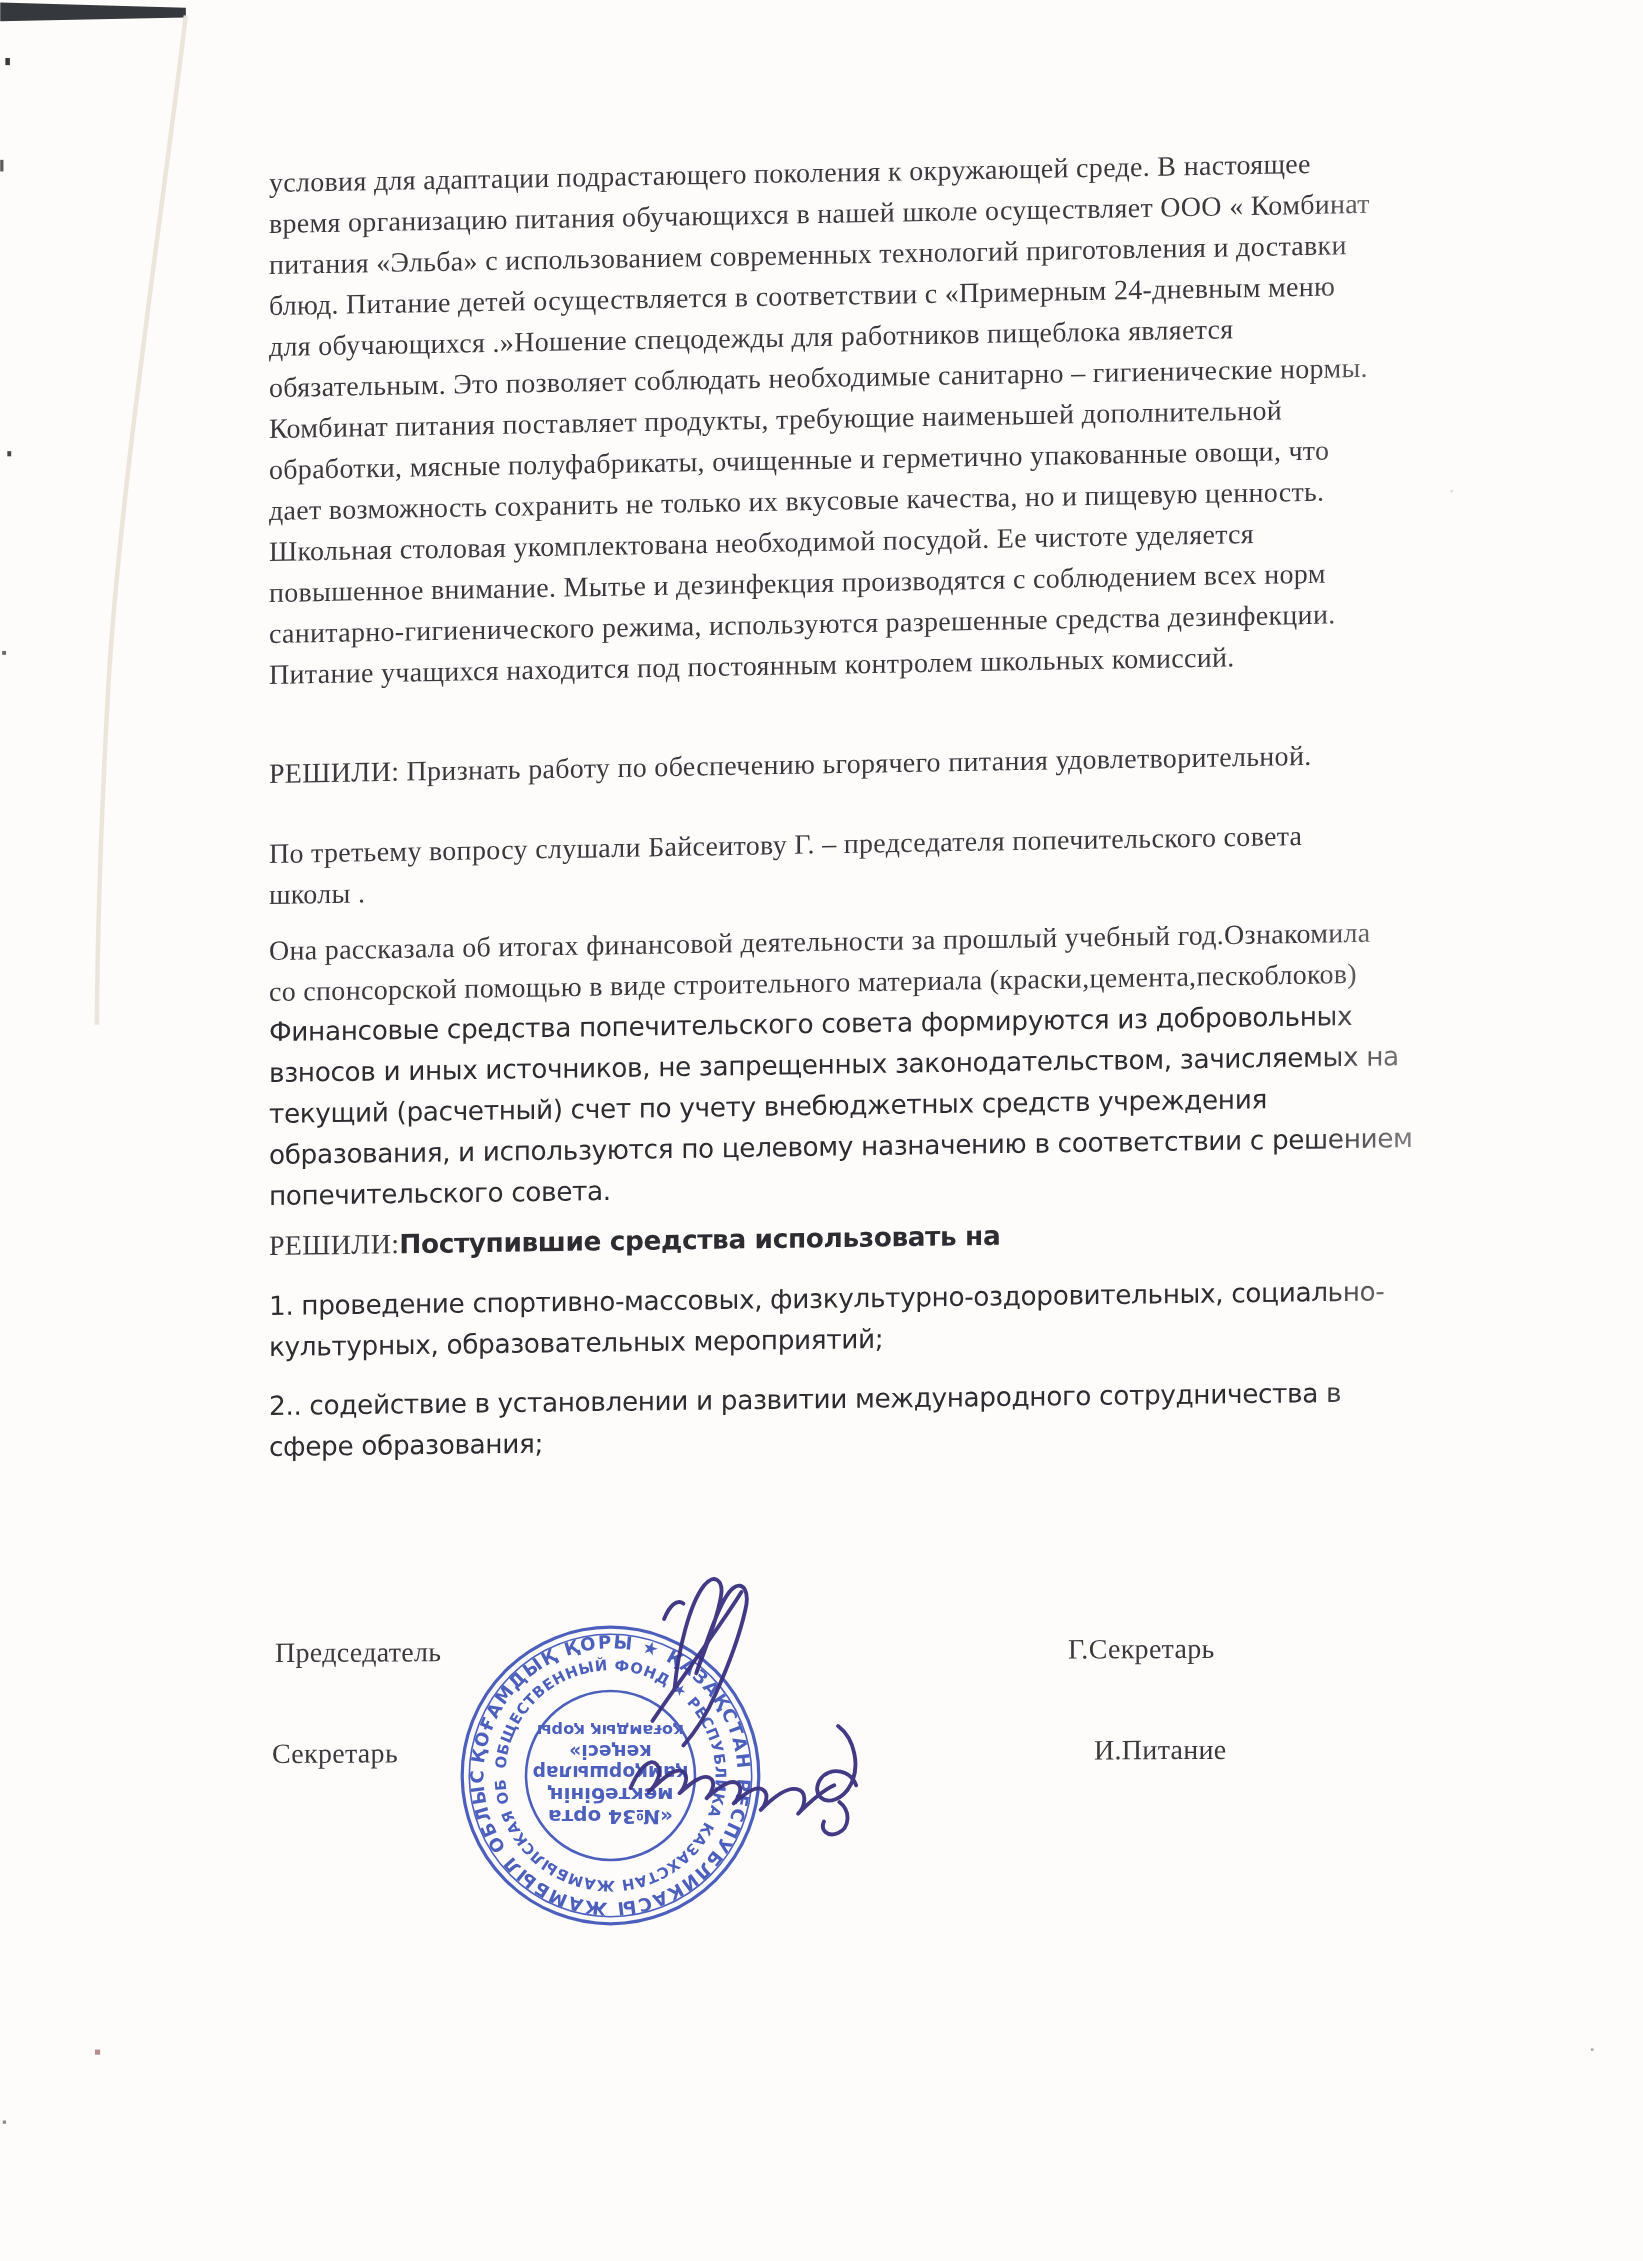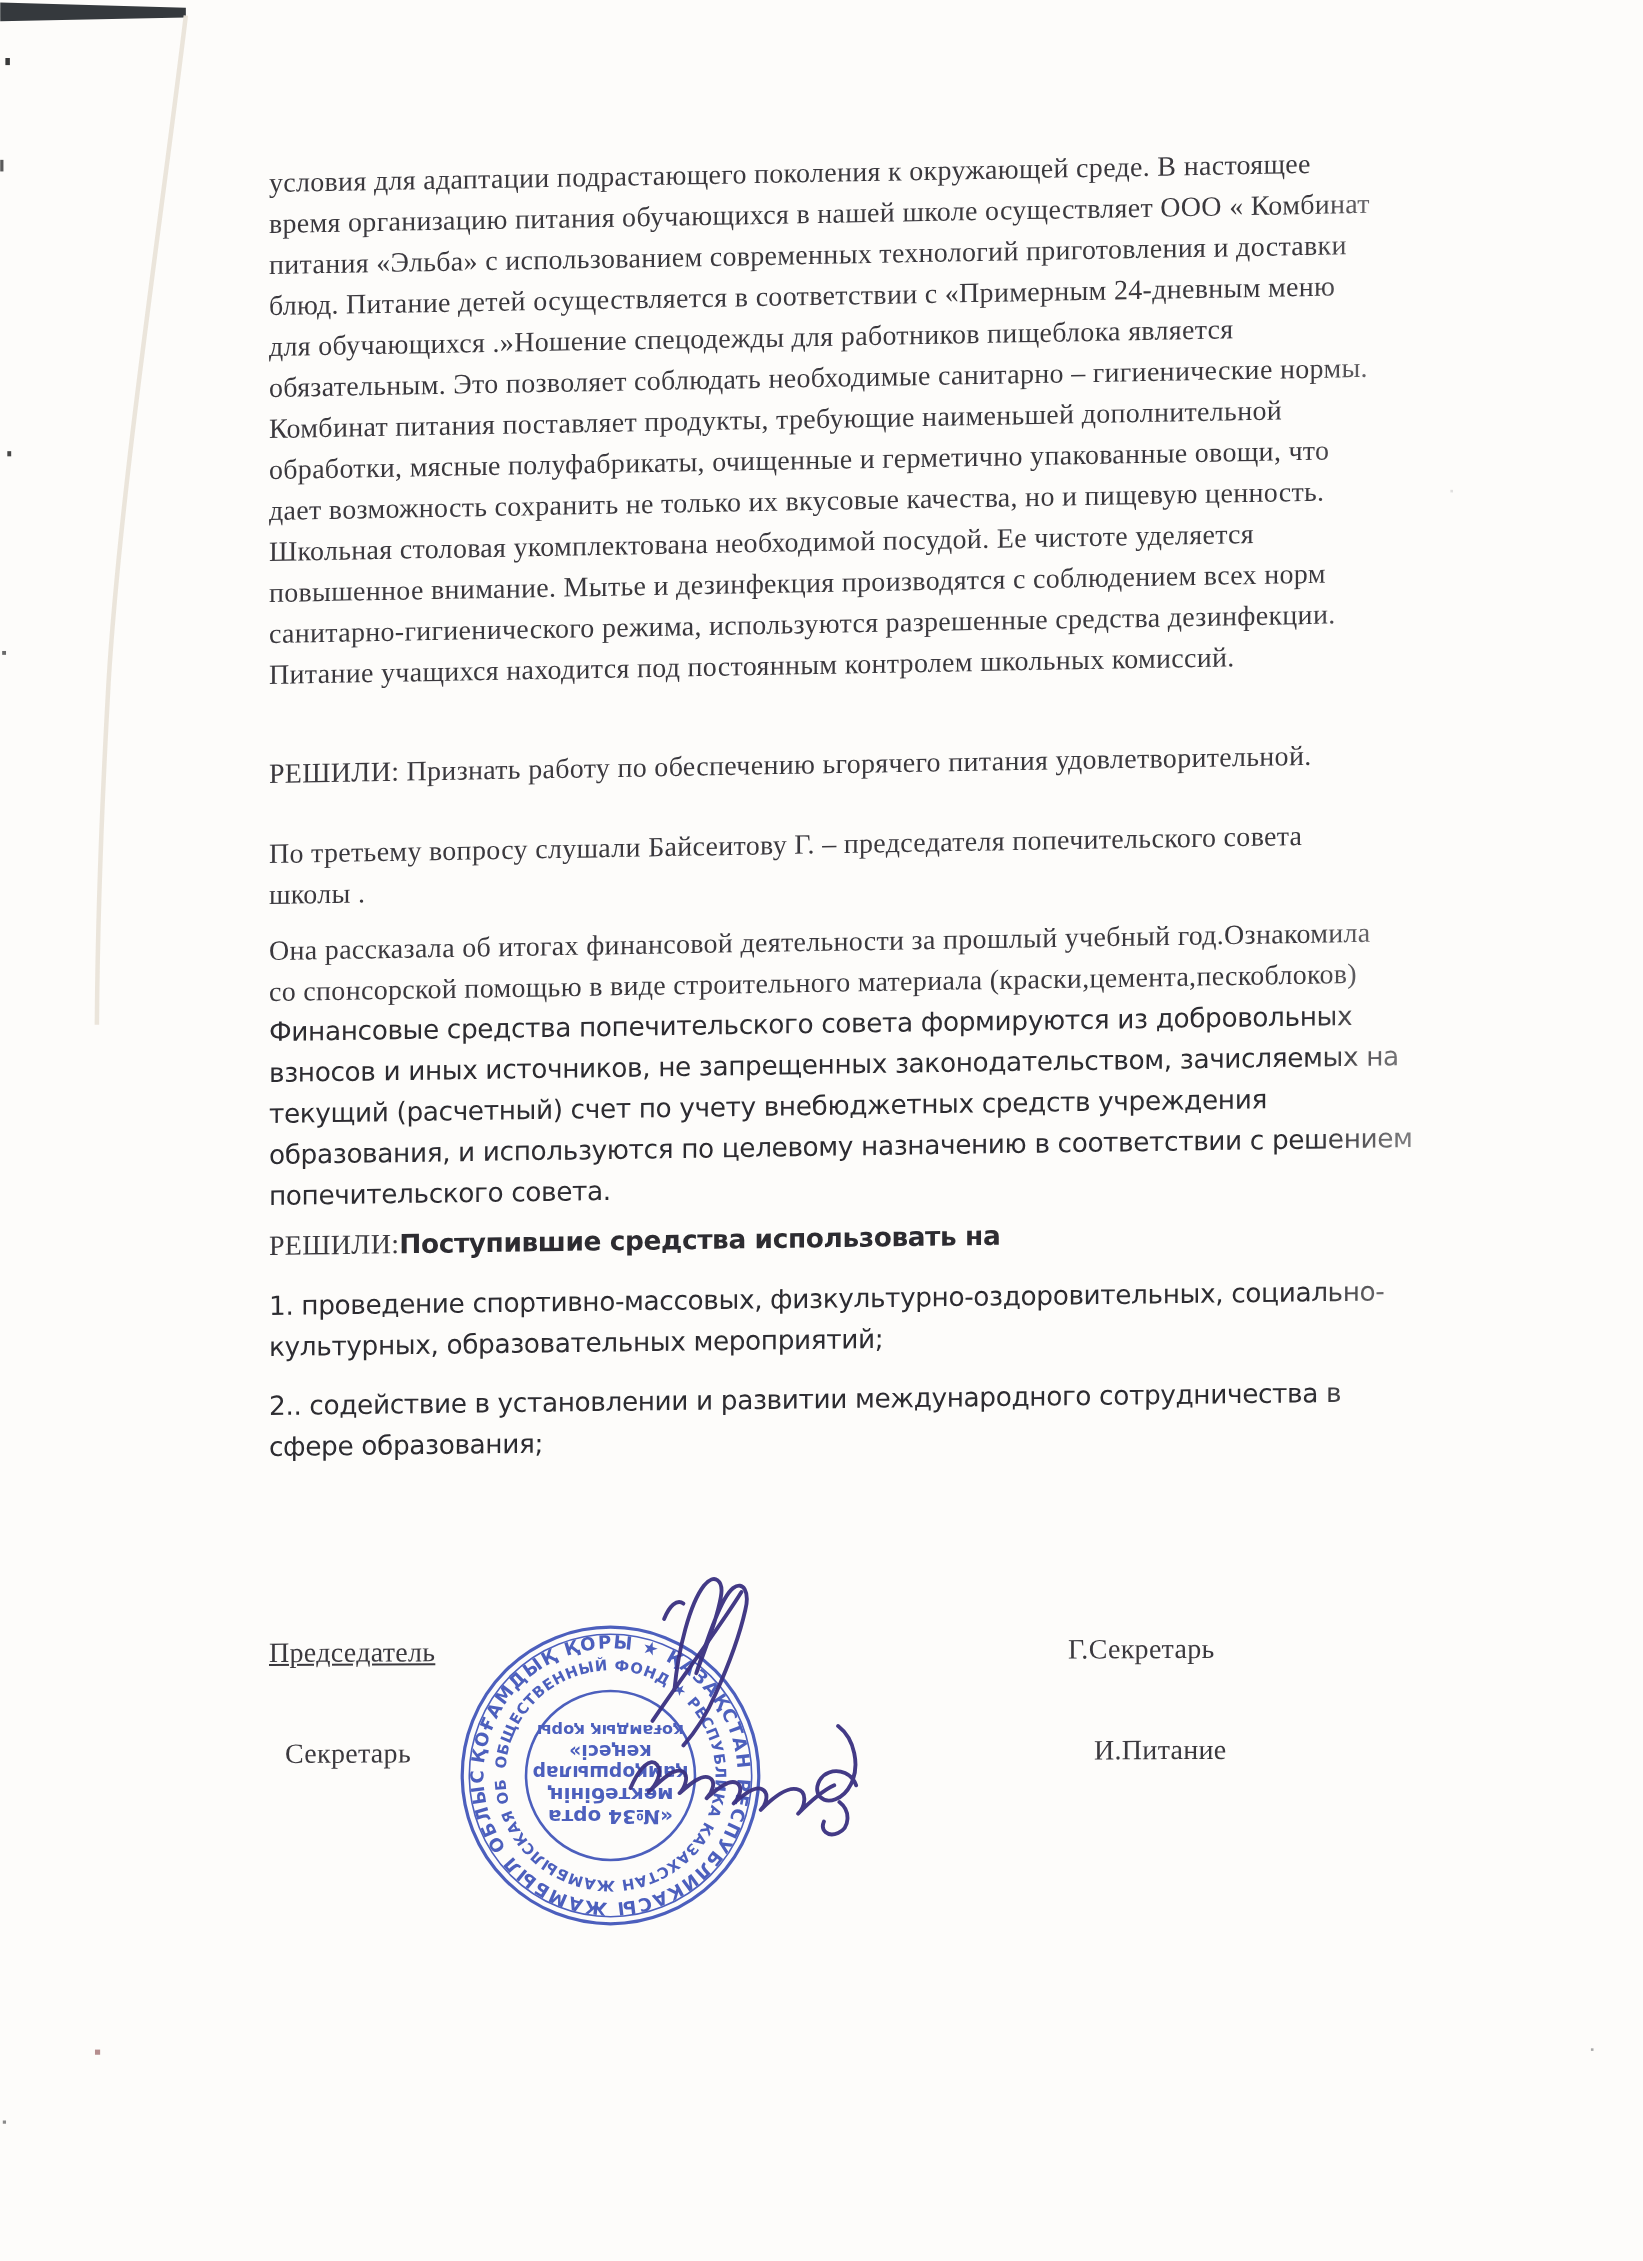--- a/index.html
+++ b/index.html
@@ -94,26 +94,26 @@
         <div class="line">1. проведение спортивно-массовых, физкультурно-оздоровительных, социально-</div>
         <div class="line">культурных, образовательных мероприятий;</div>
       </div>
 
     <div class="block sans" style="top:1385px; transform:skewY(-0.7deg);">
         <div class="line">2.. содействие в установлении и развитии международного сотрудничества в</div>
         <div class="line">сфере образования;</div>
       </div>
 
     <div class="block serif sigrow" style="top:1632px; transform:skewY(-0.25deg);">
-      <span class="abs" style="left:0;text-decoration:underline;">Председатель</span>
+      <span class="abs" style="left:6px;">Председатель</span>
       <span class="abs" style="left:799px;">Г.Секретарь</span>
     </div>
 
     <div class="block serif sigrow" style="top:1733px; transform:skewY(-0.25deg);">
-      <span class="abs" style="left:16px;">Секретарь</span>
+      <span class="abs" style="left:3px;">Секретарь</span>
       <span class="abs" style="left:825px;">И.Питание</span>
     </div>
 
   </div>
 
   <svg class="stamp-svg" width="303" height="303" viewBox="0 0 470 470">
     <defs>
       <path id="ringOuter" d="M 38,235 A 197,197 0 1 1 432,235 A 197,197 0 1 1 38,235"></path>
       <path id="ringInner" d="M 72,235 A 163,163 0 1 1 398,235 A 163,163 0 1 1 72,235"></path>
     </defs>

